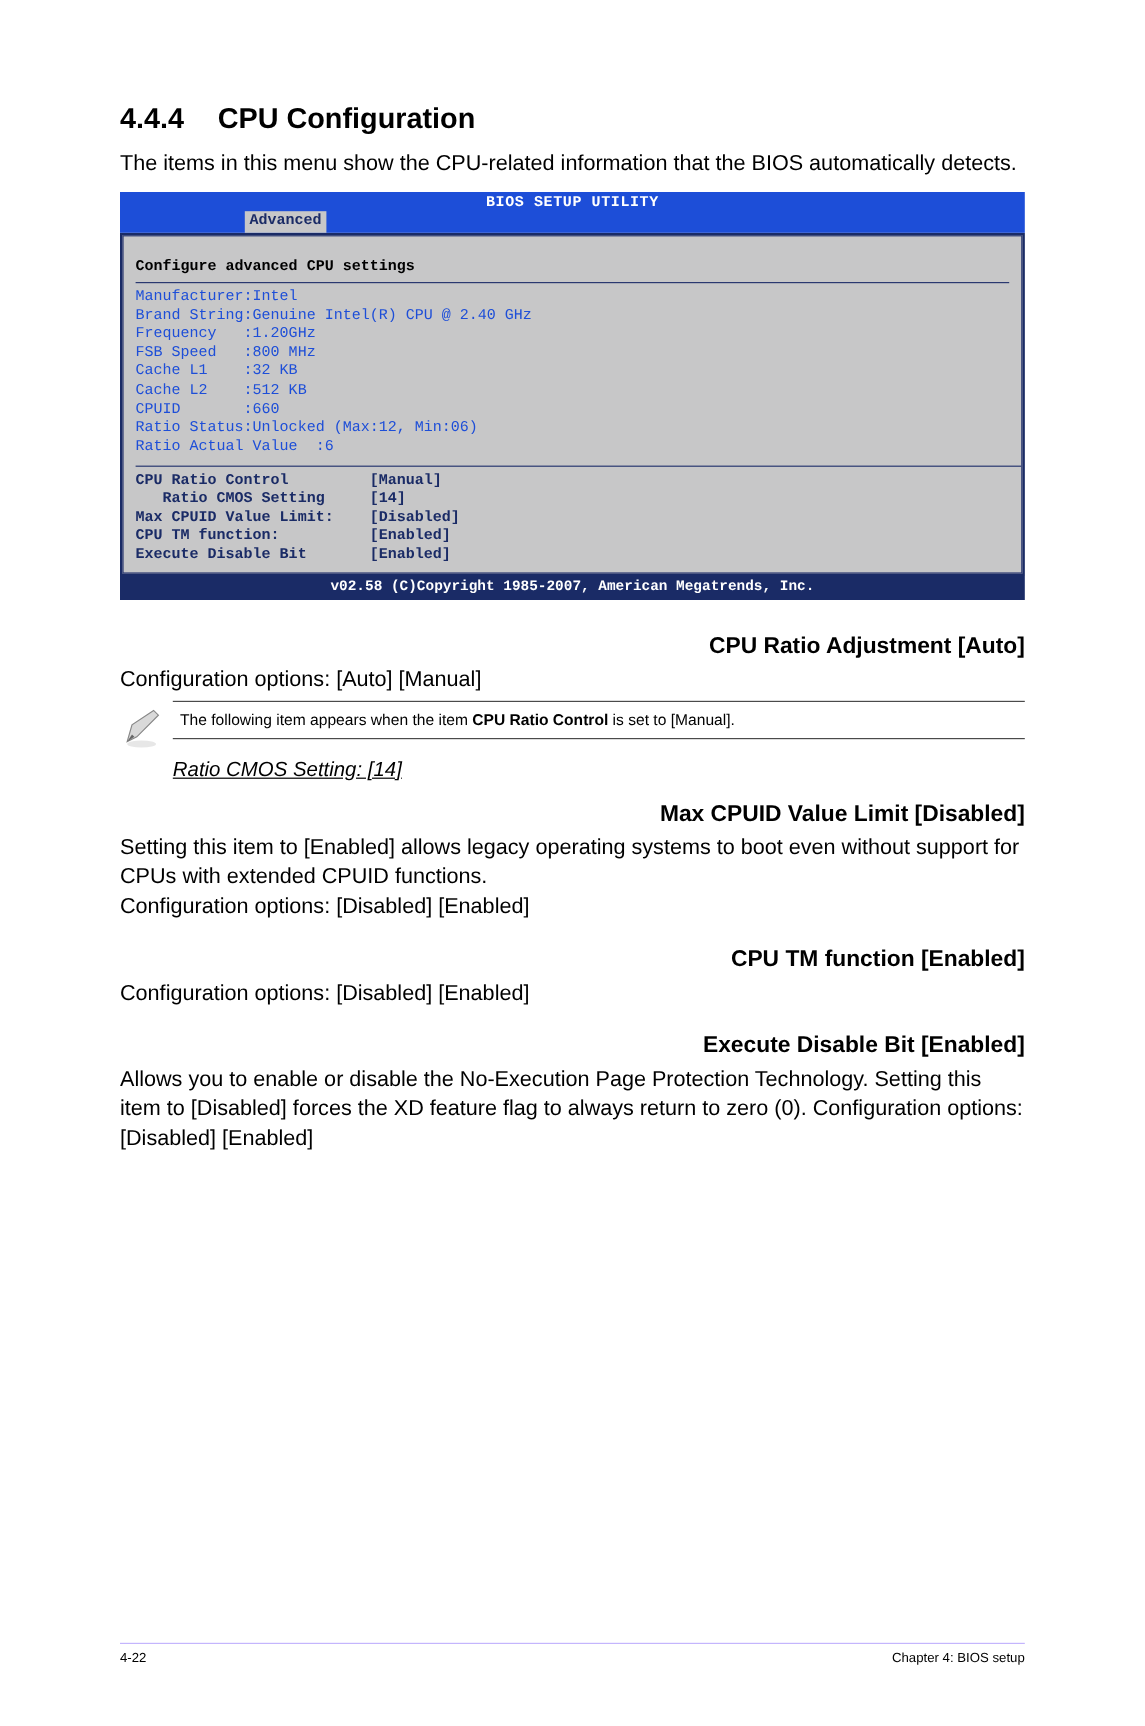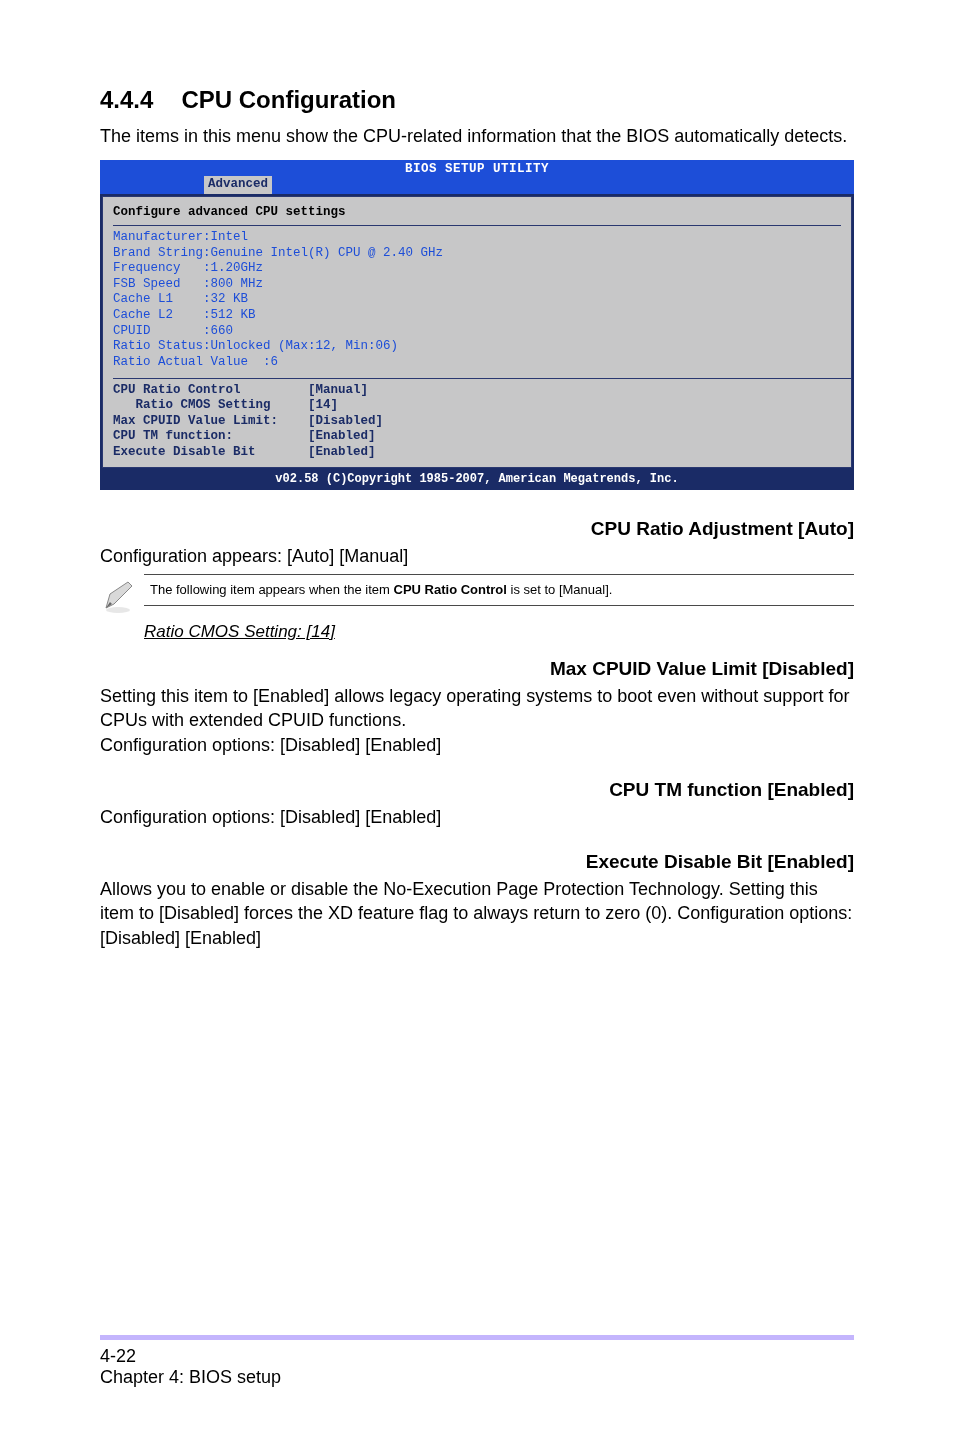--- a/index.html
+++ b/index.html
@@ -57,21 +57,21 @@
       height: 18px;
     }
     .bios-body {
       display: flex;
       background: #c7c7c8;
       border: 2px solid #1a2b66;
     }
     .left-pane {
       flex: 1;
       border: 1px solid #2a3870;
-      padding: 8px 10px 6px 10px;
+      padding: 18px 10px 6px 10px;
       display: flex;
       flex-direction: column;
     }
     .left-header {
       background: #c7c7c8;
       color: #000;
       font-weight: bold;
       padding-bottom: 4px;
       border-bottom: 1px solid #2a3870;
       margin-bottom: 4px;
@@ -153,26 +153,25 @@
       font-size: 17px;
       margin: 8px 0 0 44px;
       display: block;
     }
     
     .page-footer {
       position: absolute;
       bottom: 50px;
       left: 100px;
       right: 100px;
-      border-top: 5px solid #c4b5fd;
+      border-top: 1px solid #c4b5fd;
       padding-top: 6px;
-      font-size: 18px;
+      font-size: 11px;
       display: flex;
       justify-content: space-between;
-      flex-direction: column;
     }
   </style>
 </head>
 <body>
 
 <div class="page">
   <h2>
     <span class="section-num">4.4.4</span><span>CPU Configuration</span>
   </h2>
   <p class="intro">The items in this menu show the CPU-related information that the BIOS automatically detects.</p>
@@ -200,21 +199,21 @@
 Max CPUID Value Limit:    [Disabled]
 CPU TM function:          [Enabled]
 Execute Disable Bit       [Enabled]</div>
       </div>
     </div>
     <div class="bios-footer">v02.58 (C)Copyright 1985-2007, American Megatrends, Inc.</div>
   </div>
 
   <div class="below">
     <h3>CPU Ratio Adjustment [Auto]</h3>
-    <p class="body-text">Configuration appears: [Auto] [Manual]</p>
+    <p class="body-text">Configuration options: [Auto] [Manual]</p>
 
     <div class="note-row">
       <div class="note-icon">
         <svg width="36" height="36" viewBox="0 0 36 36">
           <ellipse cx="18" cy="32" rx="12" ry="3" fill="#bbb" opacity="0.35"></ellipse>
           <polygon points="6,30 10,16 28,4 32,8 14,26" fill="#d9d9d9" stroke="#888" stroke-width="1"></polygon>
           <polygon points="6,30 10,24 12,26" fill="#666"></polygon>
         </svg>
       </div>
       <div class="note-box">

